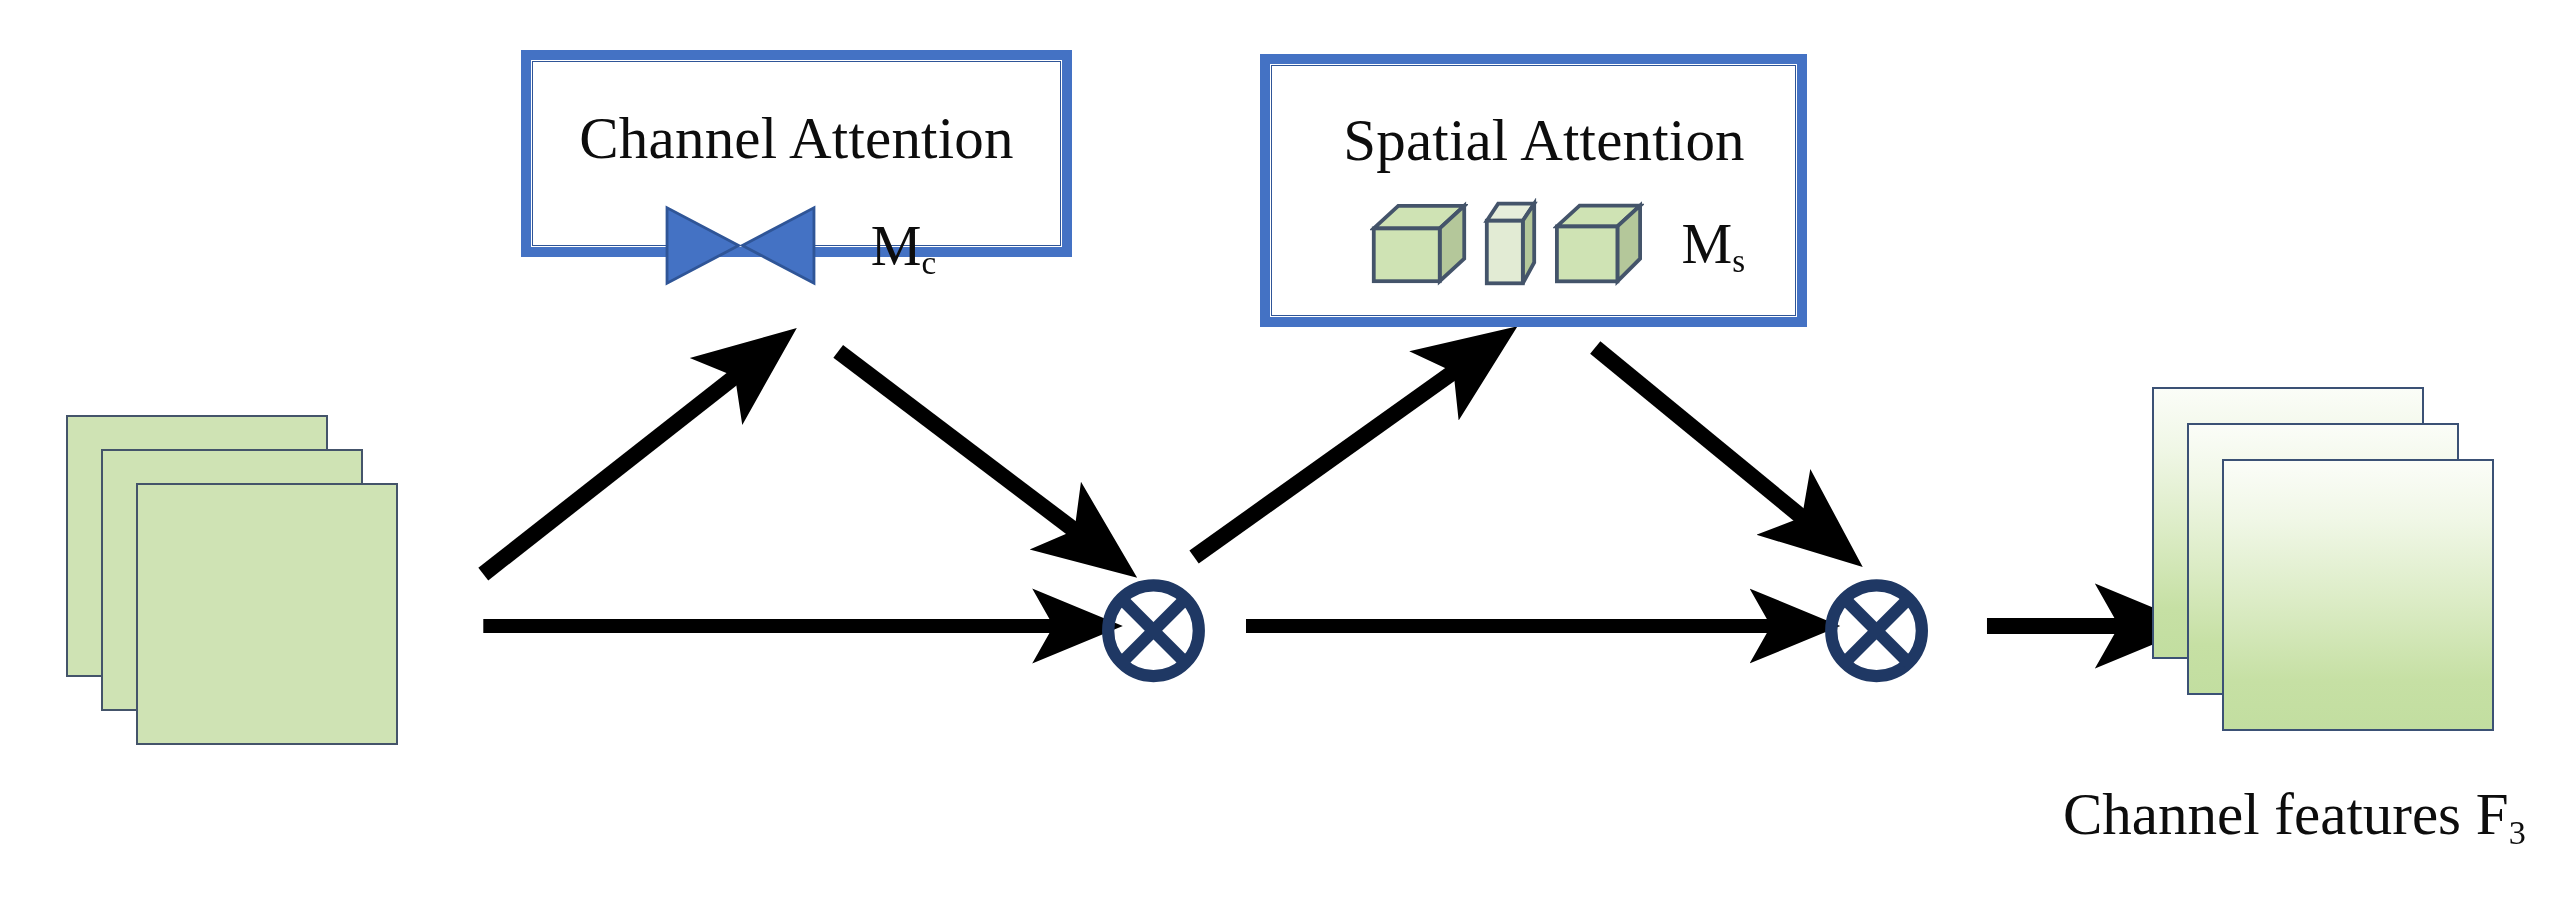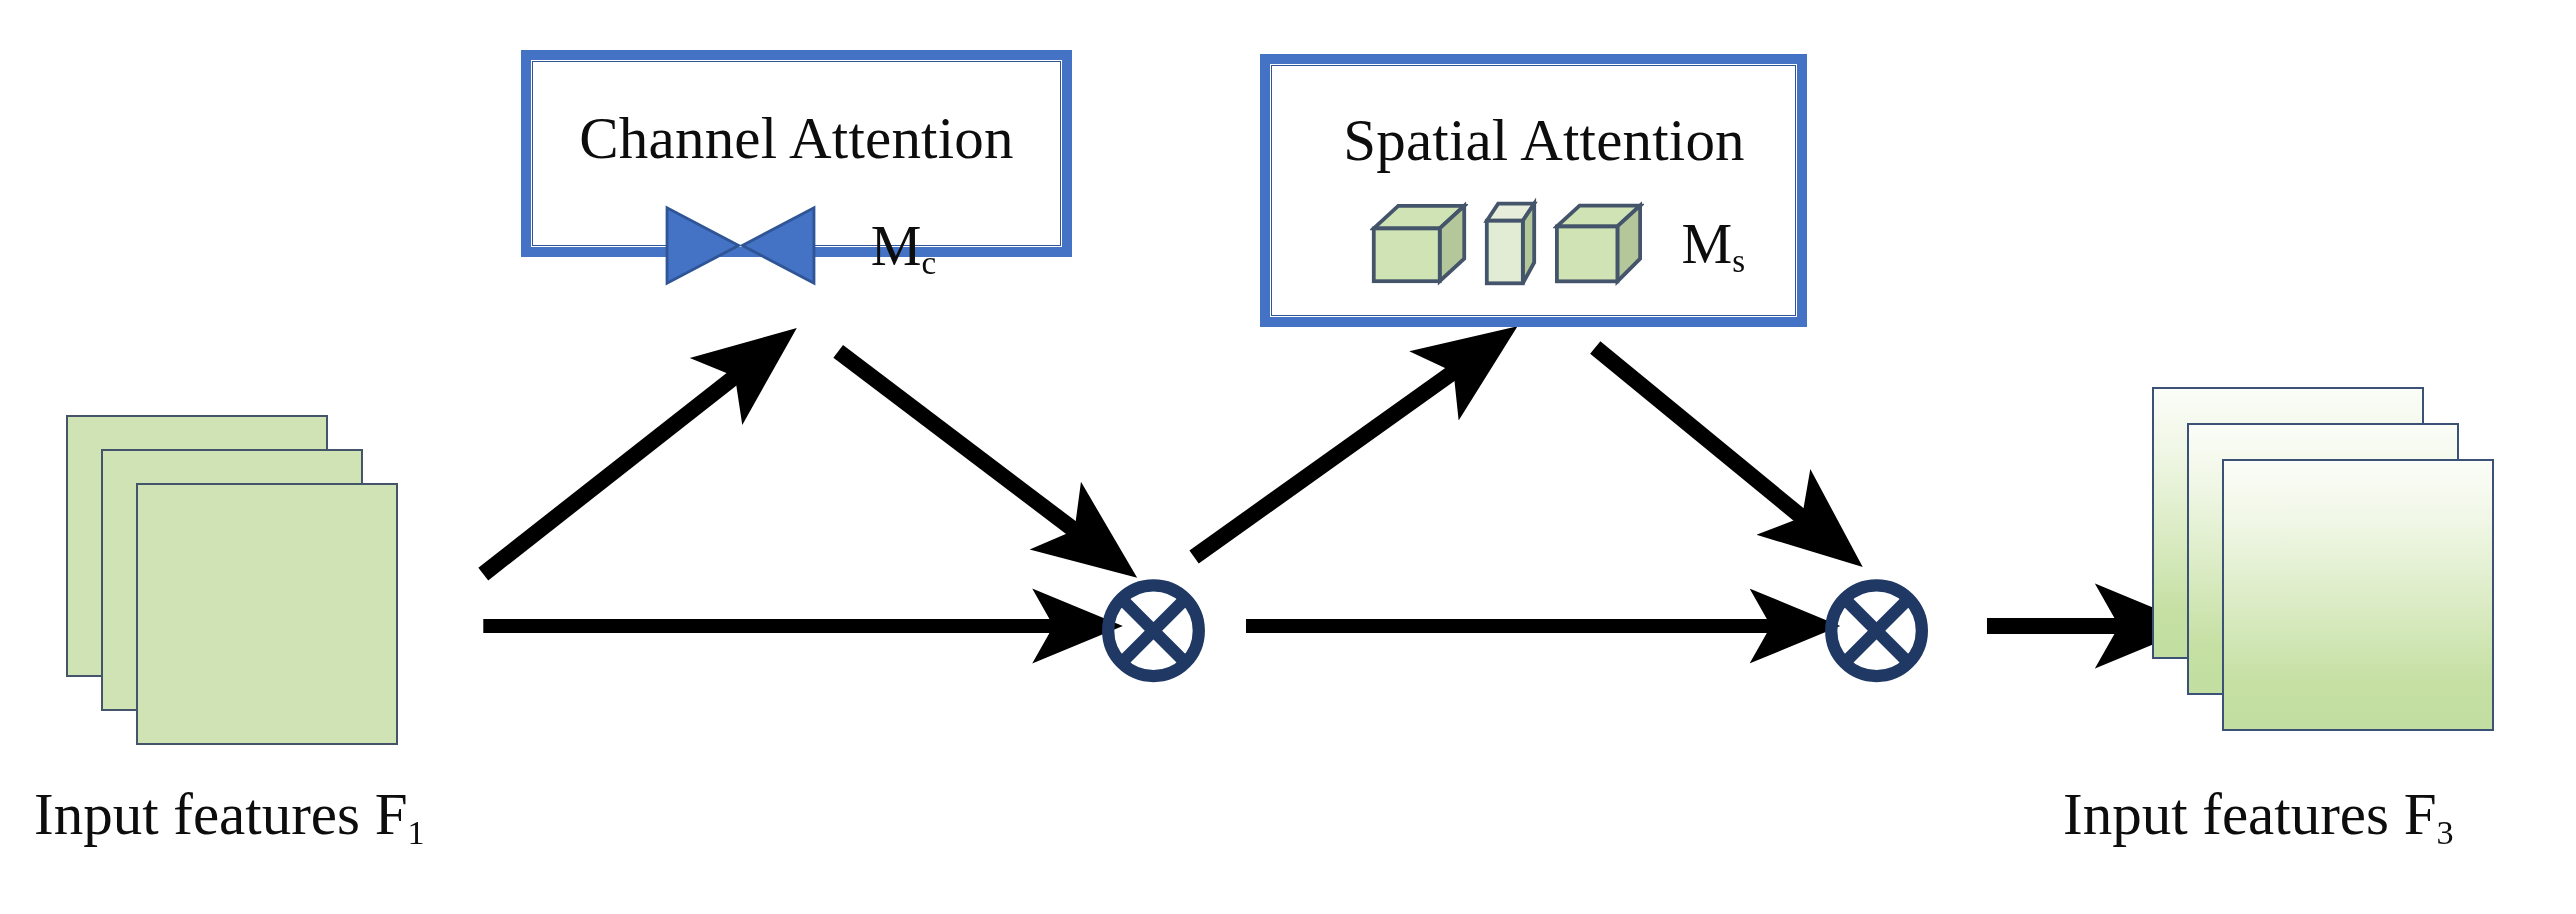--- a/index.html
+++ b/index.html
@@ -187,24 +187,23 @@
       <span class="m-label" style="margin-left:22.7px;"><span>M</span><sub>s</sub></span>
     </div>
   </div>
 
   <div class="stack" style="left:66px; top:415px; width:378px; height:378px;">
     <div class="plane flat" style="left:0px;  top:0px;  width:262px; height:262px;"></div>
     <div class="plane flat" style="left:35px; top:34px; width:262px; height:262px;"></div>
     <div class="plane flat" style="left:70px; top:68px; width:262px; height:262px;"></div>
   </div>
 
-  <div class="caption" style="left:34px; top:785px;"><span>Input features F</span><sub>1</sub></div>
 
   <div class="stack" style="left:2152px; top:387px; width:378px; height:378px;">
     <div class="plane grad" style="left:0px;  top:0px;  width:272px; height:272px;"></div>
     <div class="plane grad" style="left:35px; top:36px; width:272px; height:272px;"></div>
     <div class="plane grad" style="left:70px; top:72px; width:272px; height:272px;"></div>
   </div>
 
-  <div class="caption" style="left:2063px; top:785px;"><span>Input features F</span><sub>3</sub></div>
+  <div class="caption" style="left:2063px; top:785px;"><span>Channel features F</span><sub>3</sub></div>
 
 </div>
 
 
 </body></html>

